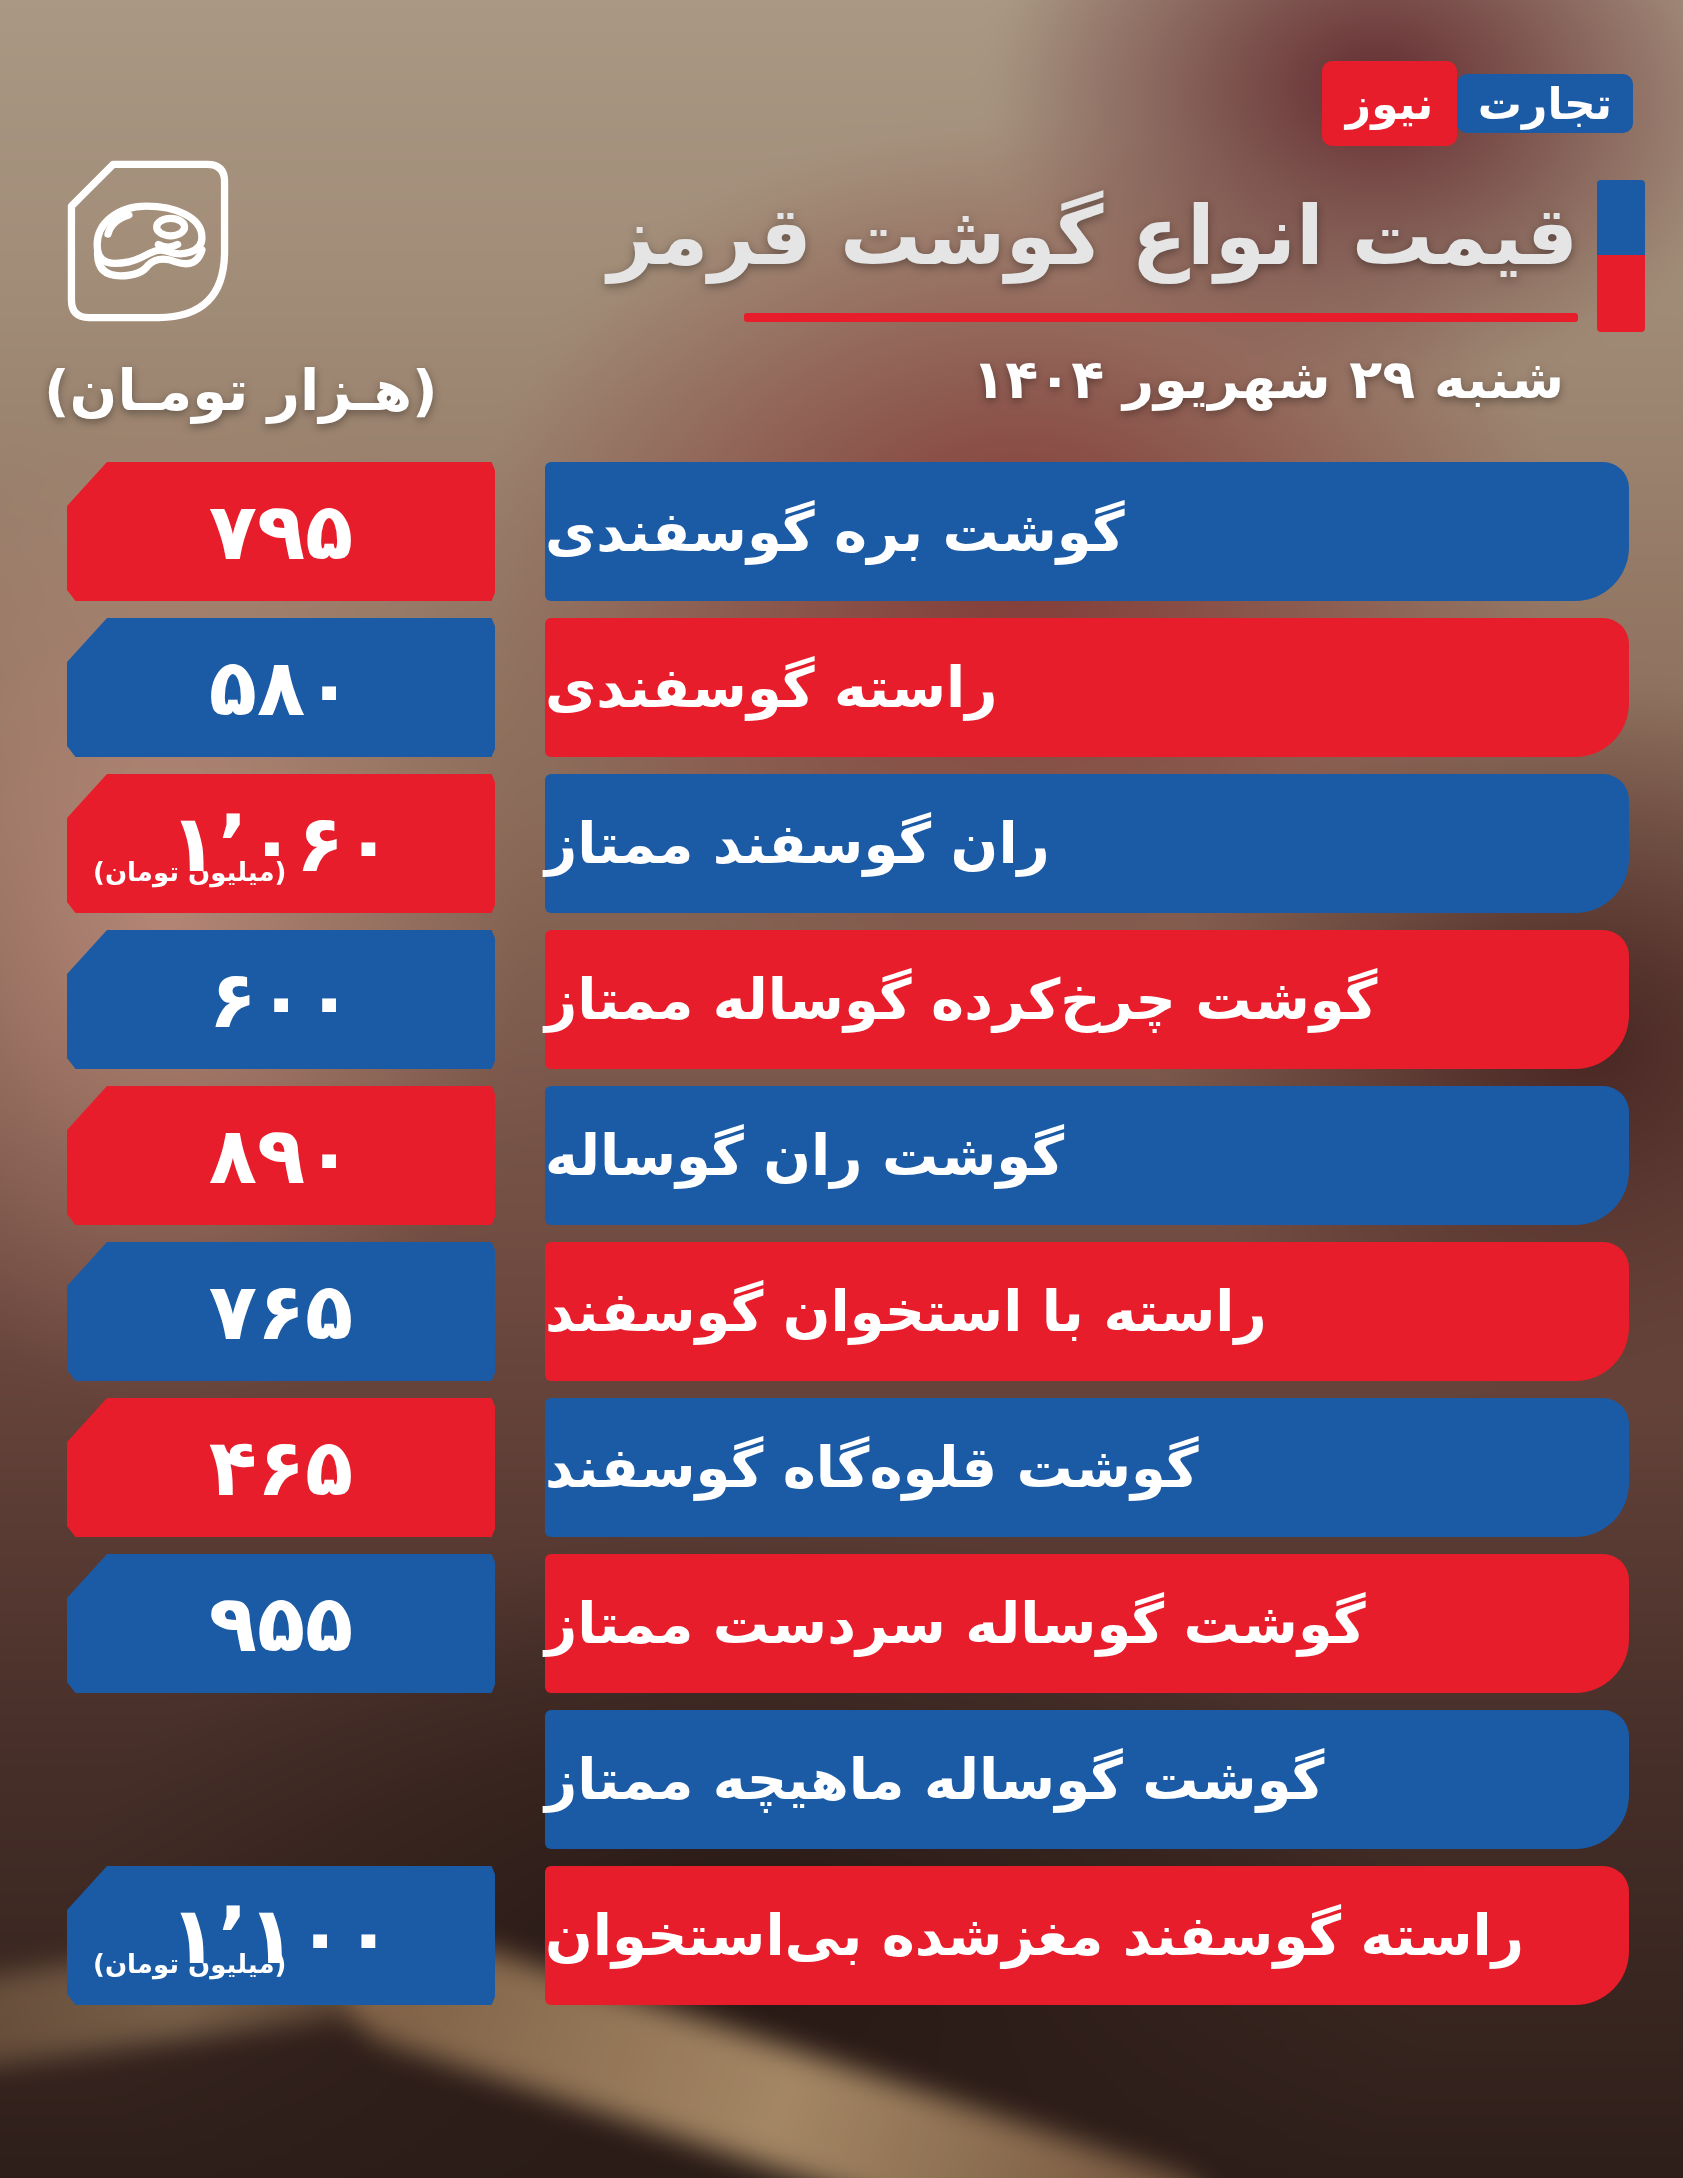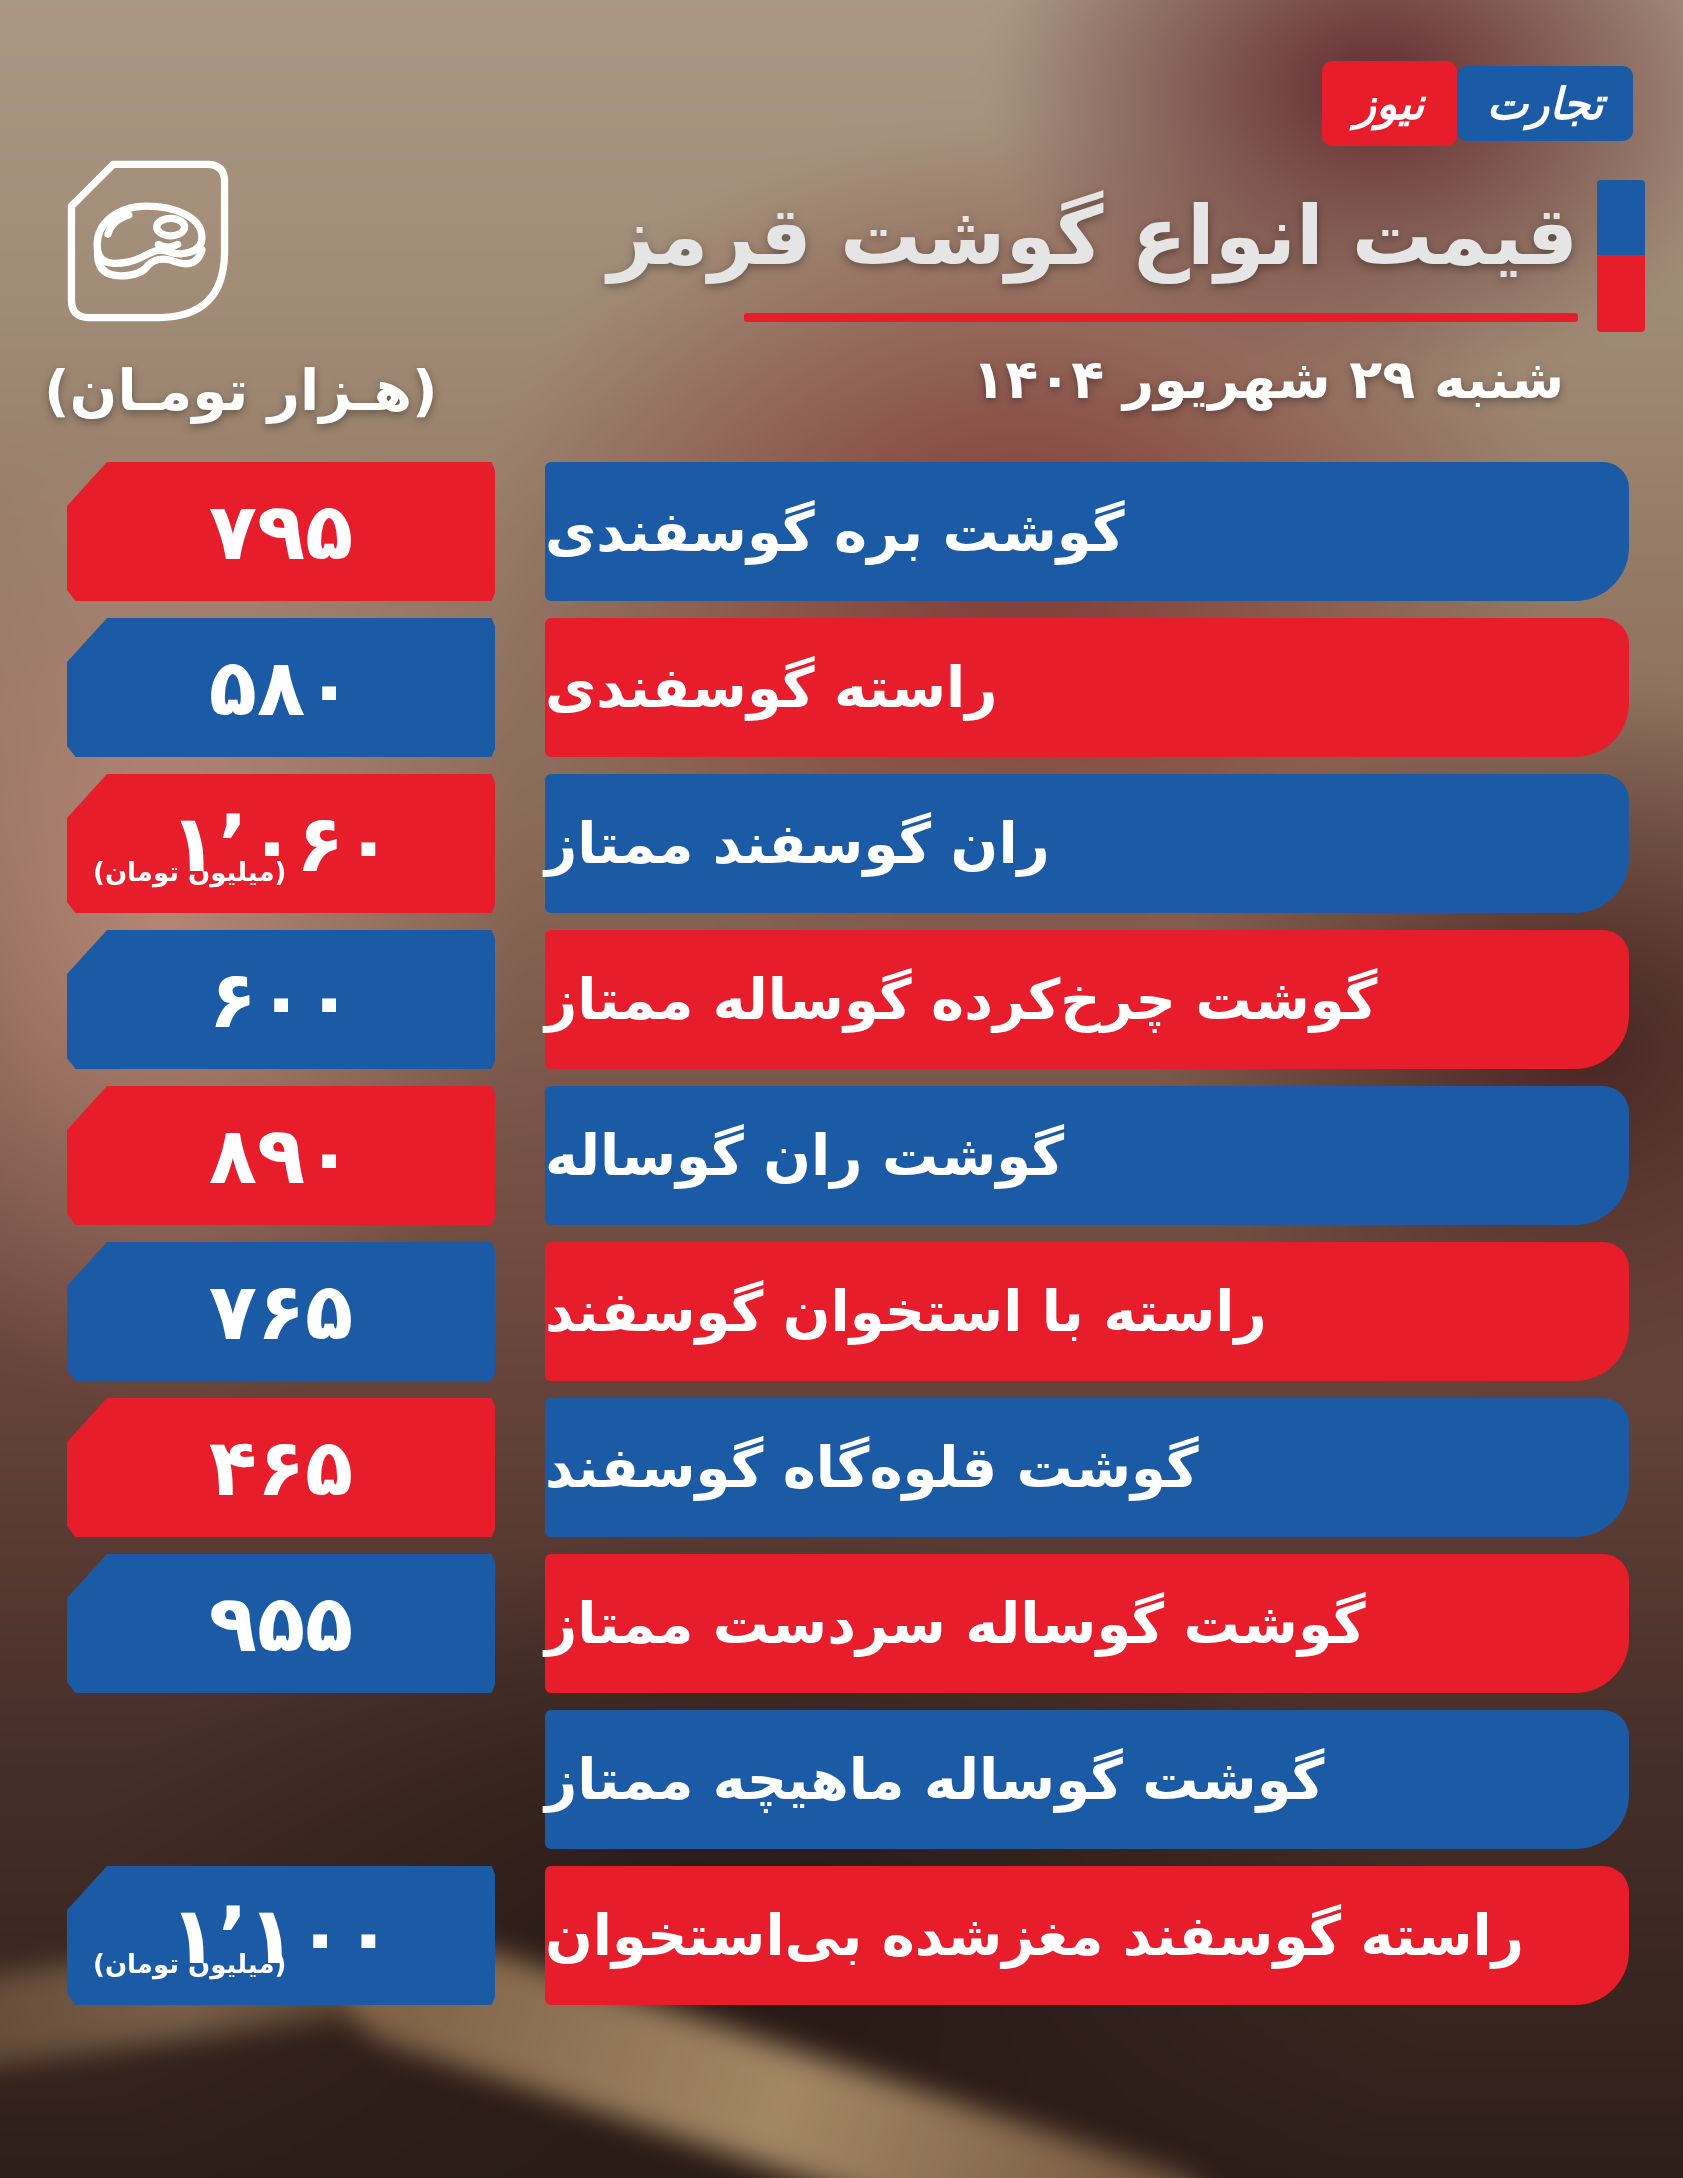--- a/index.html
+++ b/index.html
@@ -21,22 +21,22 @@
   }
   .stick{
     position:absolute;filter:blur(14px);opacity:.85;border-radius:59px;
     background:linear-gradient(90deg,#8a6a4c,#b99a72 50%,#7c5a40);
   }
   .stick-1{width:911px;height:119px;left:327px;bottom:10px;transform:rotate(18deg);}
   .stick-2{width:515px;height:89px;left:-79px;bottom:139px;transform:rotate(-8deg);opacity:.5;}
 
   
   .logo{position:absolute;top:61px;right:50px;display:flex;flex-direction:row;align-items:center;}
-  .logo-part{display:flex;align-items:center;justify-content:center;color:#fff;font-weight:bold;font-size:44px;font-style:italic;}
-  .logo-blue{background:var(--blue);width:176px;height:75px;border-radius:10px 10px 10px 10px;order:1;}
+  .logo-part{display:flex;align-items:center;justify-content:center;color:#fff;font-weight:bold;font-size:44px;}
+  .logo-blue{background:var(--blue);width:176px;height:59px;border-radius:10px 10px 10px 10px;order:1;}
   .logo-red{background:var(--red);width:135px;height:85px;border-radius:10px;order:2;margin-left:-6px;}
 
   
   .accent{position:absolute;right:38px;top:180px;width:48px;}
   .accent-blue{width:48px;height:75px;background:var(--blue);border-radius:4px 4px 0 0;}
   .accent-red{width:48px;height:77px;background:var(--red);border-radius:0 0 4px 4px;}
   .title{
     position:absolute;right:105px;top:190px;margin:0;color:#e5e5e5;font-weight:bold;
     font-size:81px;line-height:1.15;text-shadow:0 3px 10px rgba(0,0,0,.35);
   }

